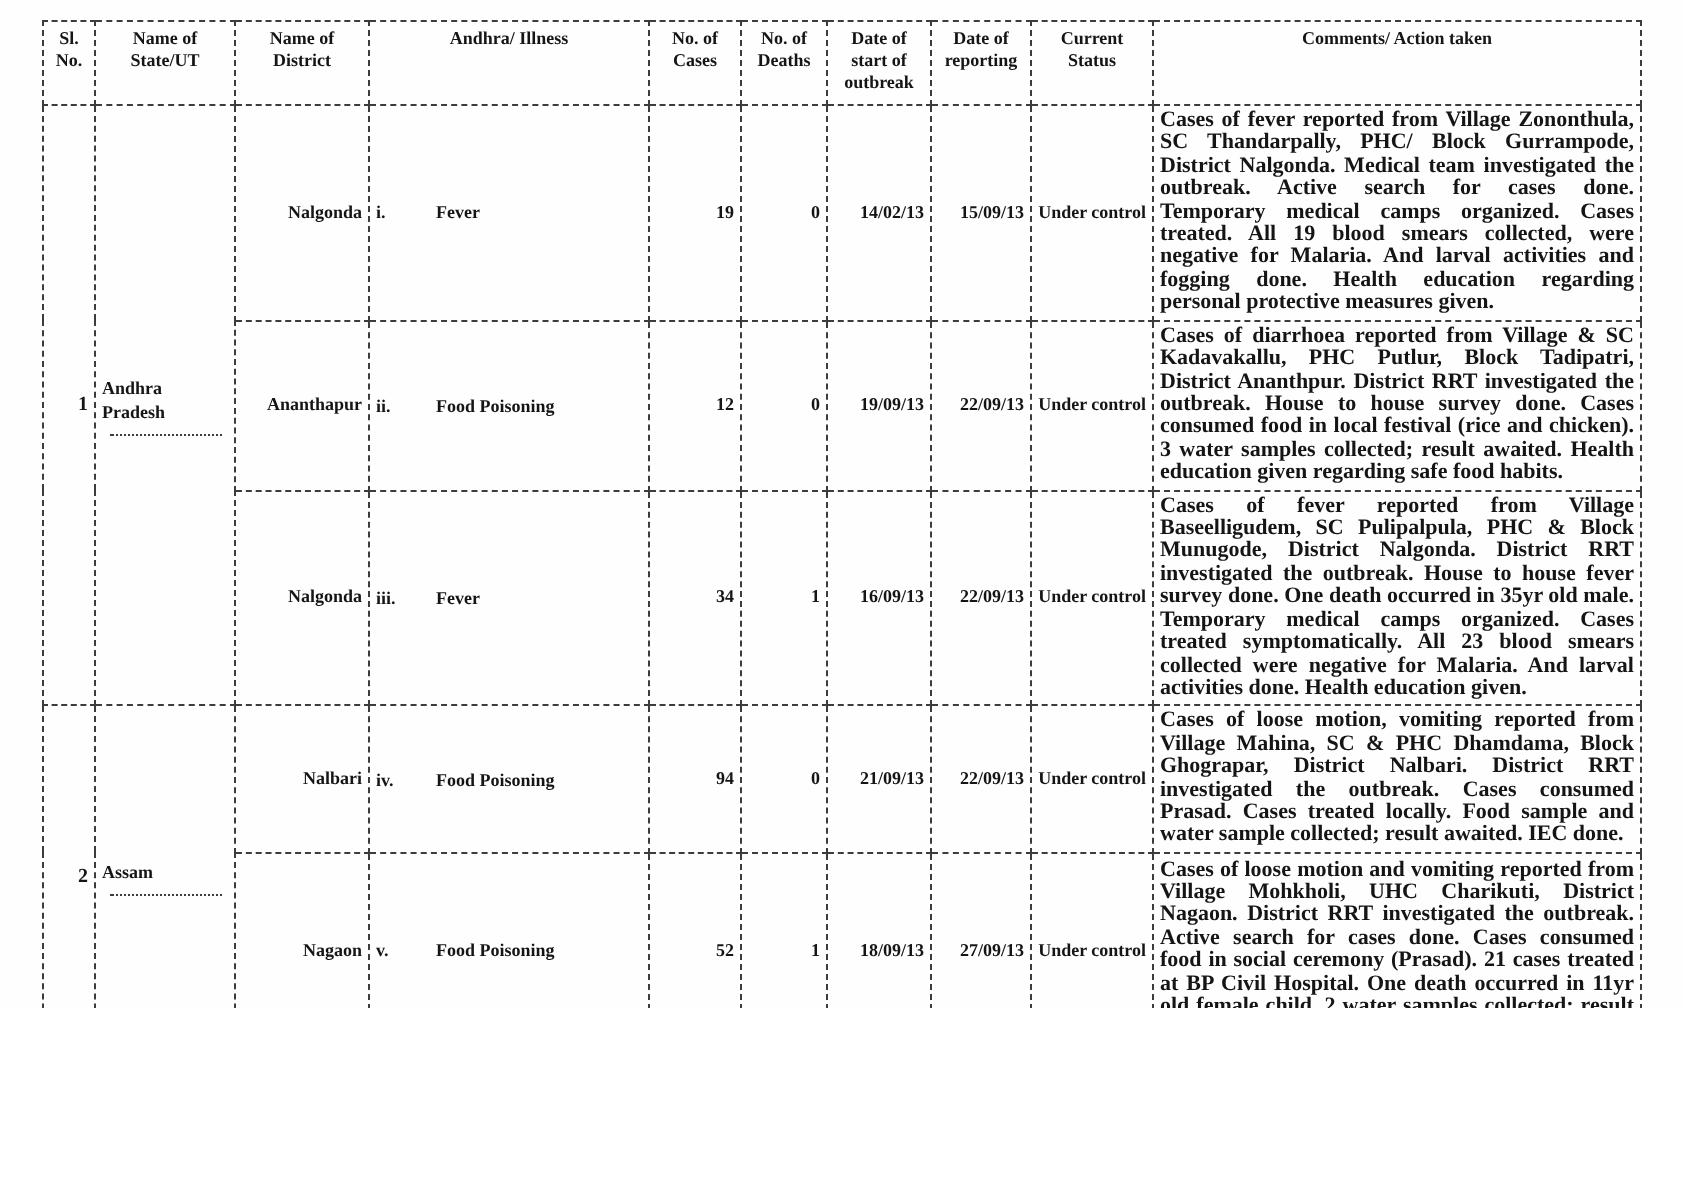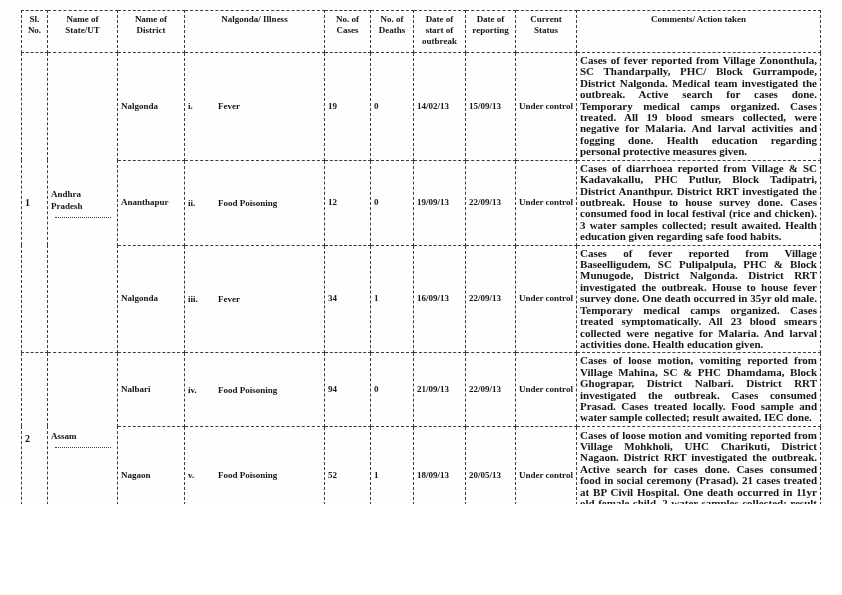--- a/index.html
+++ b/index.html
@@ -33,21 +33,21 @@
     overflow: hidden;
   }
   table.outbreak thead th {
     font-size: 9px;
     line-height: 11px;
     text-align: center;
     vertical-align: top;
     height: 36px;
     padding-top: 3px;
   }
-  td.c { text-align: left; font-size: 9px; line-height: 11px; }
+  td.c { text-align: right; font-size: 9px; line-height: 11px; }
   td.slno { font-size: 10px; }
   td.state-cell { text-align: left; }
   .state-name { font-size: 9px; line-height: 12px; }
   .dotline {
     width: 56px;
     margin: 4px auto 0 auto;
     border-bottom: 1.5px dotted #3c3c3c;
     height: 1px;
   }
   td.disease-cell {
@@ -91,21 +91,21 @@
         <col style="width:52px">
         <col style="width:50px">
         <col style="width:61px">
         <col style="width:244px">
     </colgroup>
     <thead>
       <tr>
         <th>Sl. No.</th>
         <th>Name of State/UT</th>
         <th>Name of District</th>
-        <th>Nalgonda/ Illness</th>
+        <th>Andhra/ Illness</th>
         <th>No. of Cases</th>
         <th>No. of Deaths</th>
         <th>Date of start of outbreak</th>
         <th>Date of reporting</th>
         <th>Current Status</th>
         <th>Comments/ Action taken</th>
       </tr>
     </thead>
     <tbody>
       <tr style="height:97px">
@@ -167,21 +167,21 @@
         <td class="comments-cell">Cases of loose motion, vomiting reported from Village Mahina, SC &amp; PHC Dhamdama, Block Ghograpar, District Nalbari. District RRT investigated the outbreak. Cases consumed Prasad. Cases treated locally. Food sample and water sample collected; result awaited. IEC done.</td>
       </tr>
       <tr style="height:98px">
         <td class="c">Nagaon</td>
         <td class="disease-cell">
           <span class="roman">v.</span><span>Food Poisoning</span>
         </td>
         <td class="c">52</td>
         <td class="c">1</td>
         <td class="c">18/09/13</td>
-        <td class="c">20/05/13</td>
+        <td class="c">27/09/13</td>
         <td class="c">Under control</td>
         <td class="comments-cell">Cases of loose motion and vomiting reported from Village Mohkholi, UHC Charikuti, District Nagaon. District RRT investigated the outbreak. Active search for cases done. Cases consumed food in social ceremony (Prasad). 21 cases treated at BP Civil Hospital.  One death occurred in 11yr old female child. 2 water samples collected; result awaited. Health education given.</td>
       </tr>
     </tbody>
   </table>
 
   <div class="page-number">2</div>
 </div>
 
 </body></html>

